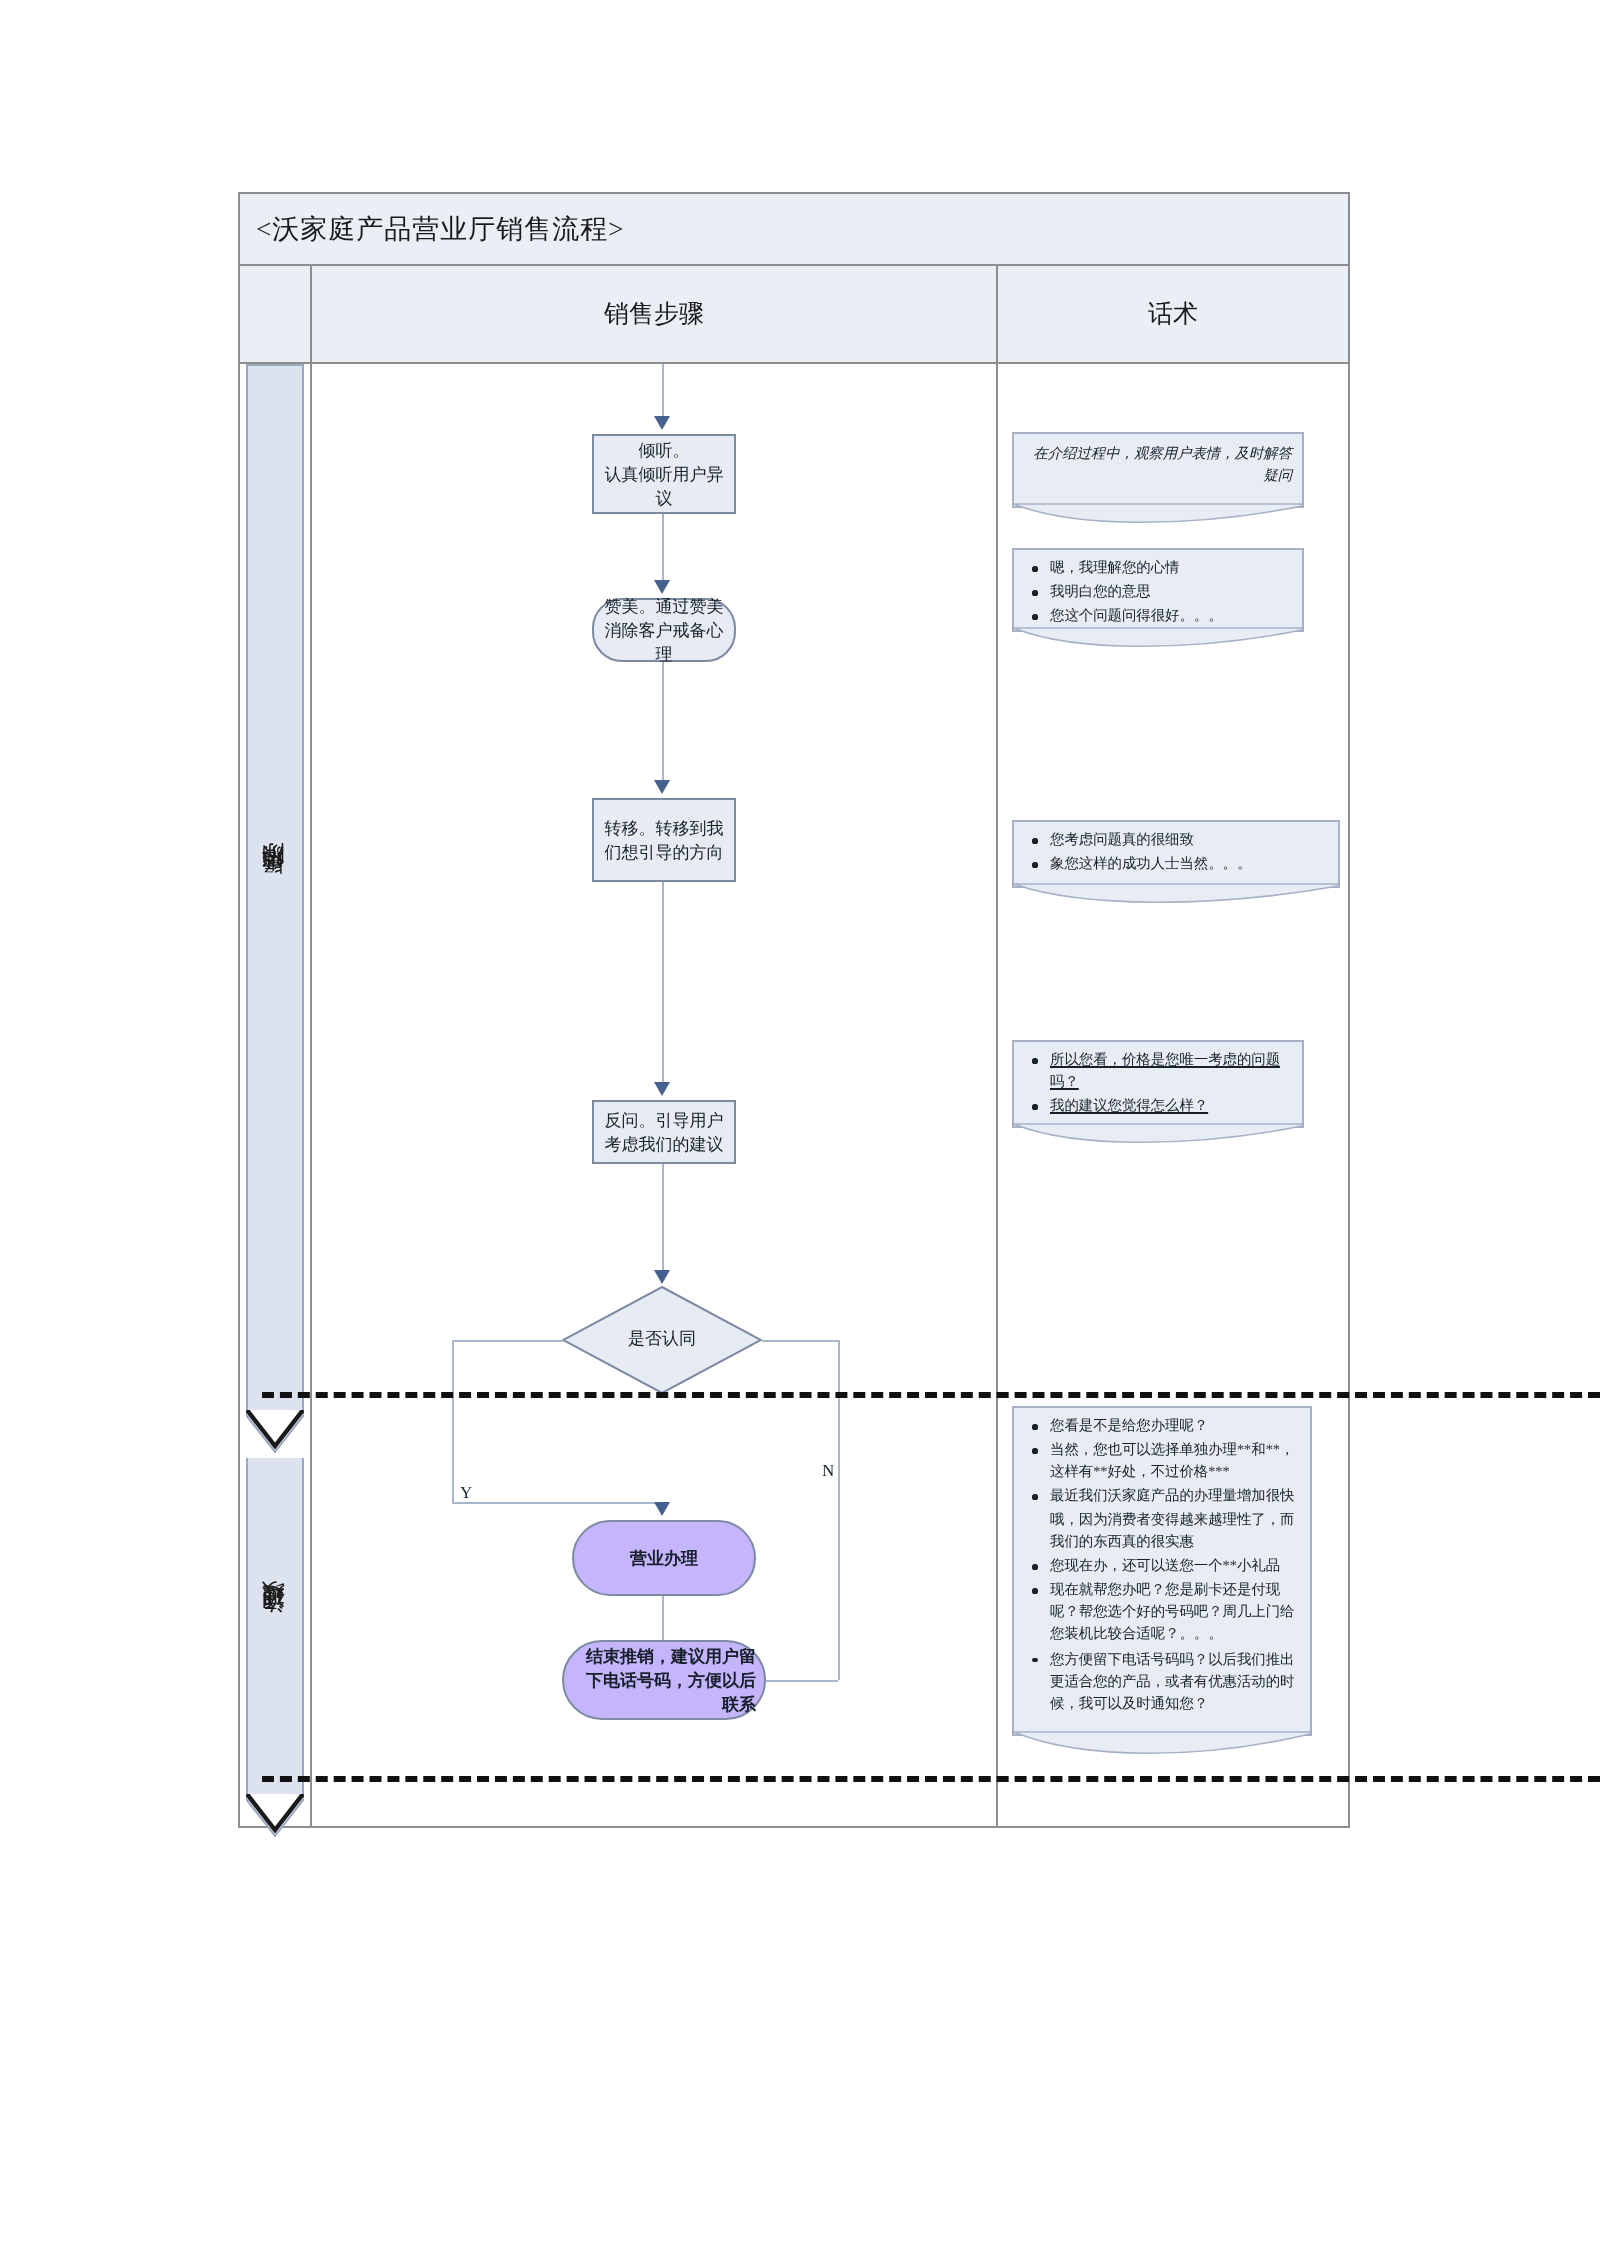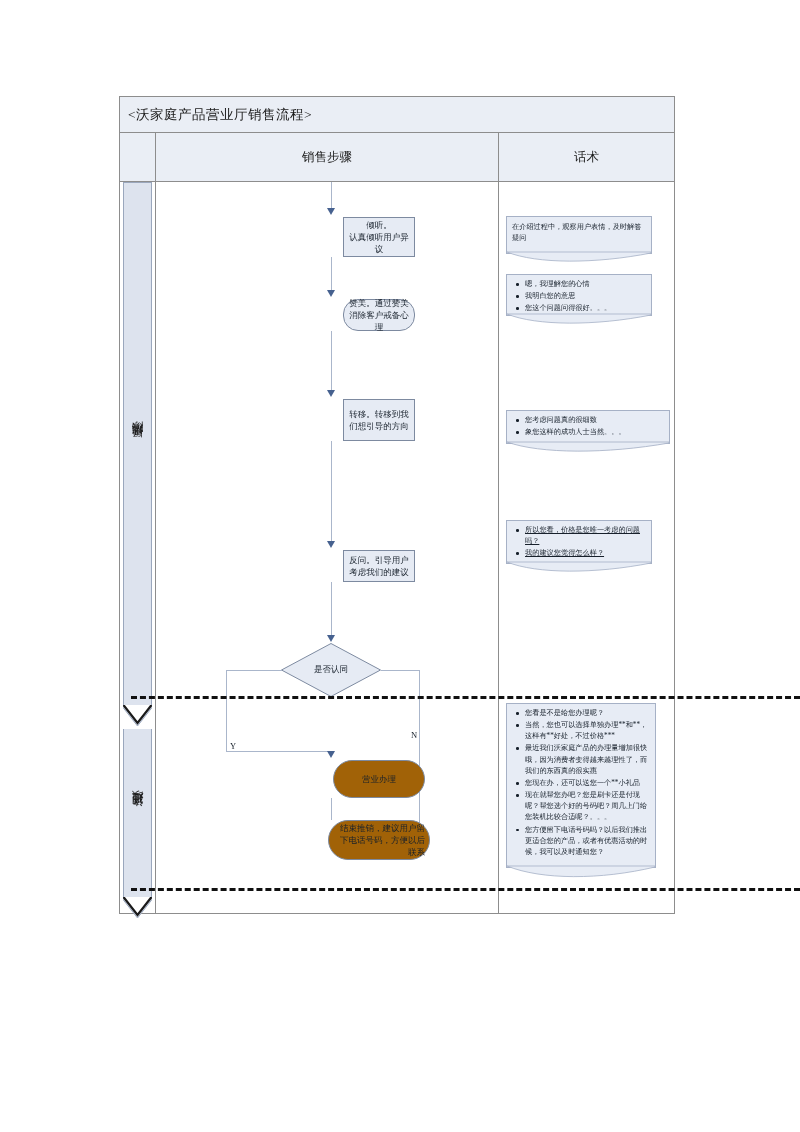--- a/index.html
+++ b/index.html
@@ -141,25 +141,25 @@
     background: #e6ebf4;
     border: 1px solid #7d8aa0;
     display: flex;
     align-items: center;
     justify-content: center;
     text-align: center;
     font-size: 8.5px;
     line-height: 1.45;
     color: #17202b;
     padding: 2px 4px;
-    margin-left: 47px;
   }
   .node.rounded {
     border-radius: 22px;
-    background: #a16207;
+    background: #c4b5fd;
+    font-weight: bold;
   }
   .diamond-wrap {
     position: absolute;
   }
   .diamond-label {
     position: absolute;
     left: 0; top: 0;
     width: 100%;
     height: 100%;
     display: flex;
@@ -213,22 +213,23 @@
   }
   .callout .tail {
     position: absolute;
     left: 0;
     bottom: -11px;
     width: 100%;
     height: 12px;
     overflow: visible;
   }
   .callout.plain {
-    text-align: left;
+    text-align: right;
     padding-top: 5px;
+    font-style: italic;
   }
   .callout ul {
     margin: 0;
     padding: 0 0 0 13px;
     list-style: none;
   }
   .callout li {
     position: relative;
     margin: 0 0 1px 0;
   }

